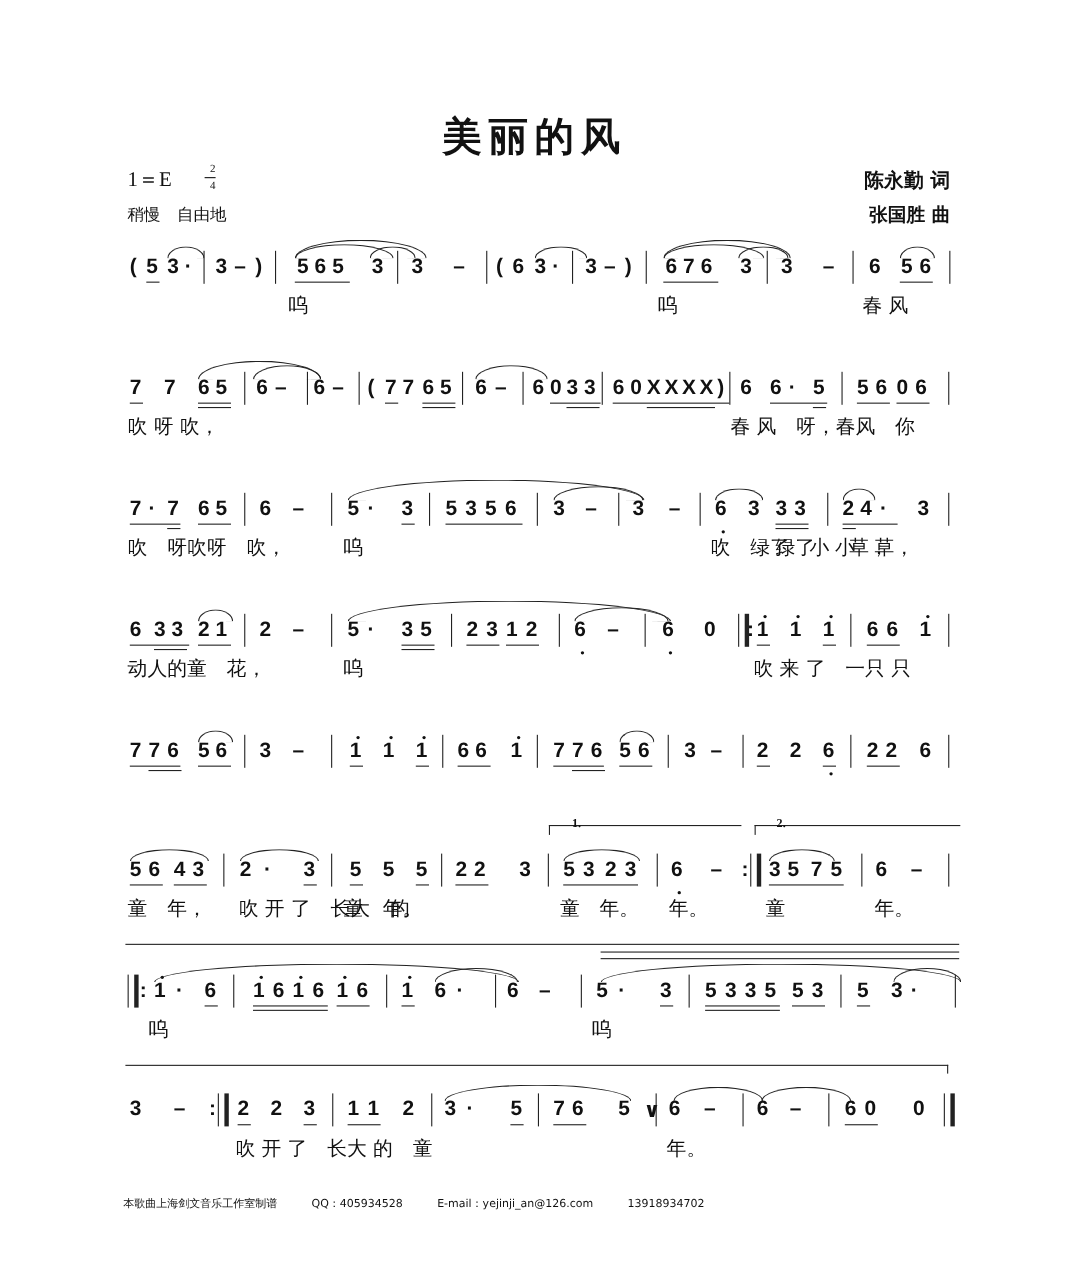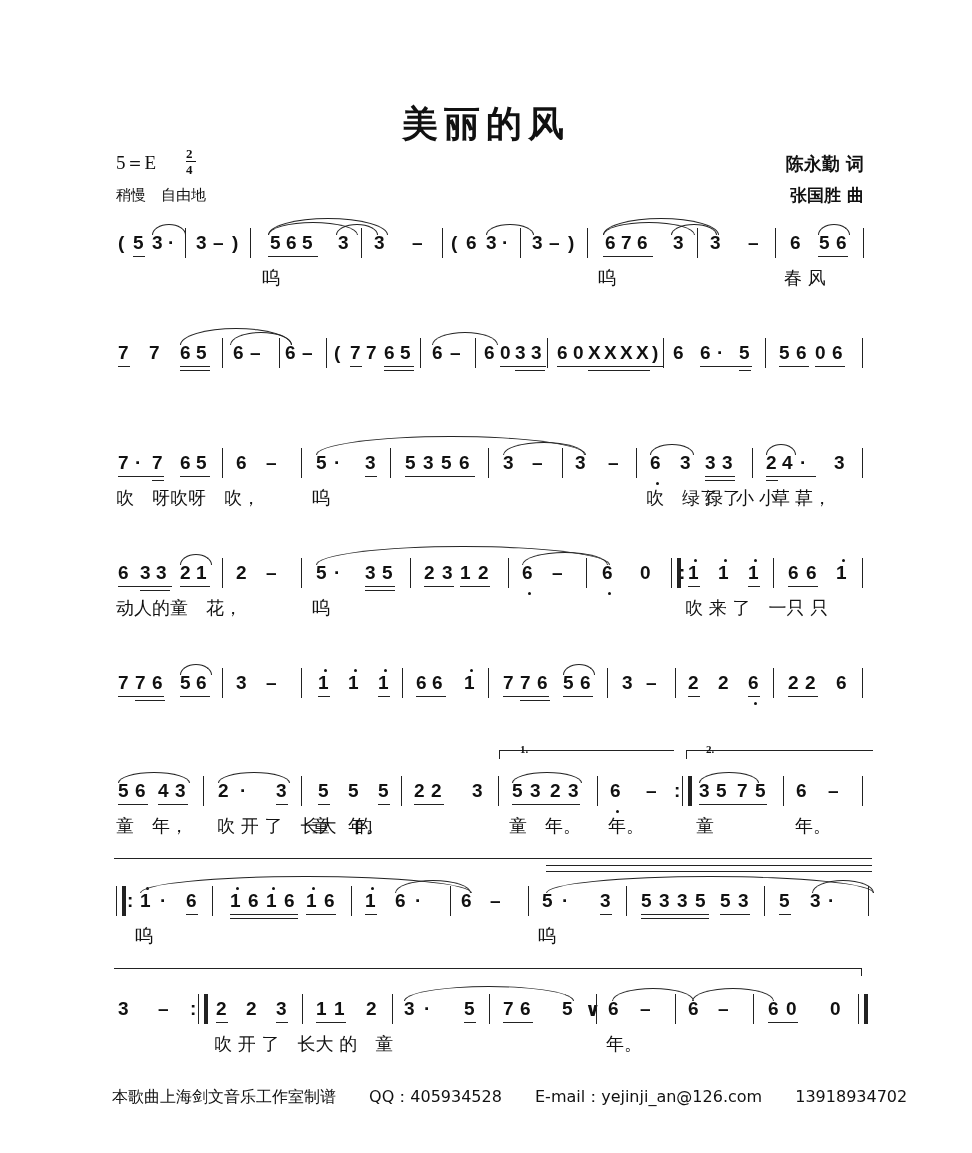--- a/index.html
+++ b/index.html
@@ -3,21 +3,21 @@
 <meta charset="utf-8">
 <style>
   html, body { margin:0; padding:0; background:#ffffff; }
   body { width:972px; height:1153px; position:relative; overflow:hidden;
          font-family:"DejaVu Sans","Liberation Sans",sans-serif; color:#111; }
   .title { position:absolute; left:0; width:972px; top:100px; text-align:center;
            font-family:"DejaVu Serif","Liberation Serif",serif; font-size:36px; font-weight:bold;
            letter-spacing:6px; }
   .key { position:absolute; left:116px; top:150px; font-family:"Liberation Serif",serif; font-size:19px; }
   .timesig { position:absolute; left:186px; top:146px; font-family:"Liberation Serif",serif;
-             font-size:13px; font-weight:bold; line-height:15px; text-align:left; }
+             font-size:10px; font-weight:normal; line-height:15px; text-align:right; }
   .timesig .bar { display:block; border-top:1px solid #111; width:10px; margin:0 auto; }
   .tempo { position:absolute; left:116px; top:186px; font-size:15px; }
   .credit { position:absolute; right:108px; font-size:17px; font-weight:bold; }
   .credit.lyr { top:152px; }
   .credit.cmp { top:184px; }
 
   .row { position:absolute; left:0; width:972px; height:90px; }
   .notes { position:absolute; left:0; top:0; height:40px; width:972px; }
   .lyrics { position:absolute; left:0; top:40px; height:30px; width:972px; }
   .n { position:absolute; font-family:"Liberation Sans","DejaVu Sans",sans-serif; font-size:19px;
@@ -25,28 +25,28 @@
   .bl { position:absolute; top:6px; width:1.4px; height:30px; background:#222; }
   .bl.dbl { width:5px; background:transparent; border-left:1.4px solid #222; border-right:4px solid #222; }
   .ul { position:absolute; height:1.4px; background:#222; }
   .slur { position:absolute; height:12px; border:1.4px solid #222; border-bottom:none;
           border-radius:50% 50% 0 0 / 100% 100% 0 0; }
   .lyr { position:absolute; font-family:"DejaVu Serif","Liberation Serif",serif; font-size:18px; top:4px; white-space:nowrap; }
   .dot-up { position:absolute; width:3px; height:3px; background:#111; border-radius:50%; }
   .hr { position:absolute; height:1.4px; background:#222; }
   .volta { position:absolute; border-top:1.4px solid #222; border-left:1.4px solid #222; height:8px; }
   .volta-num { position:absolute; font-size:11px; font-weight:bold; font-family:"Liberation Serif",serif; }
-  .footer { position:absolute; top:1087px; left:112px; font-size:16px; word-spacing:2px; }
+  .footer { position:absolute; top:1087px; left:112px; font-size:10px; word-spacing:2px; }
   .footer span { margin-right:26px; }
 </style>
 </head>
 <body>
 
 <div class="title">美丽的风</div>
-<div class="key">5＝E</div>
+<div class="key">1＝E</div>
 <div class="timesig">
   <span>2</span>
   <span class="bar"></span>
   <span>4</span>
 </div>
 <div class="tempo">稍慢　自由地</div>
 <div class="credit lyr">陈永勤 词</div>
 <div class="credit cmp">张国胜 曲</div>
 
 <div id="score">
@@ -166,20 +166,24 @@
         <div class="ul" style="left: 557px; width: 106px; top: 34px;"></div>
         <div class="ul" style="left: 588px; width: 62px; top: 38px;"></div>
         <div class="ul" style="left: 700px; width: 52px; top: 34px;"></div>
         <div class="ul" style="left: 739px; width: 12px; top: 38px;"></div>
         <div class="ul" style="left: 779px; width: 30px; top: 34px;"></div>
         <div class="ul" style="left: 815px; width: 30px; top: 34px;"></div>
         <div class="slur" style="left: 180px; width: 110px; top: -4px; height: 16px;"></div>
         <div class="slur" style="left: 230px; width: 60px; top: 0px; height: 12px;"></div>
         <div class="slur" style="left: 432px; width: 64px; top: 0px; height: 12px;"></div>
       </div>
+      <div class="lyrics">
+        <div class="lyr" style="left: 116px;">吹 呀 吹，</div>
+        <div class="lyr" style="left: 664px;">春 风　呀，春风　你</div>
+      </div>
     </div>
     <div class="row" style="top: 442px;">
       <div class="notes">
         <div class="n" style="left: 118px;">7</div>
         <div class="n" style="left: 135px;">·</div>
         <div class="n" style="left: 152px;">7</div>
         <div class="n" style="left: 180px;">6</div>
         <div class="n" style="left: 196px;">5</div>
         <div class="bl" style="left: 222px;"></div>
         <div class="n" style="left: 236px;">6</div>

